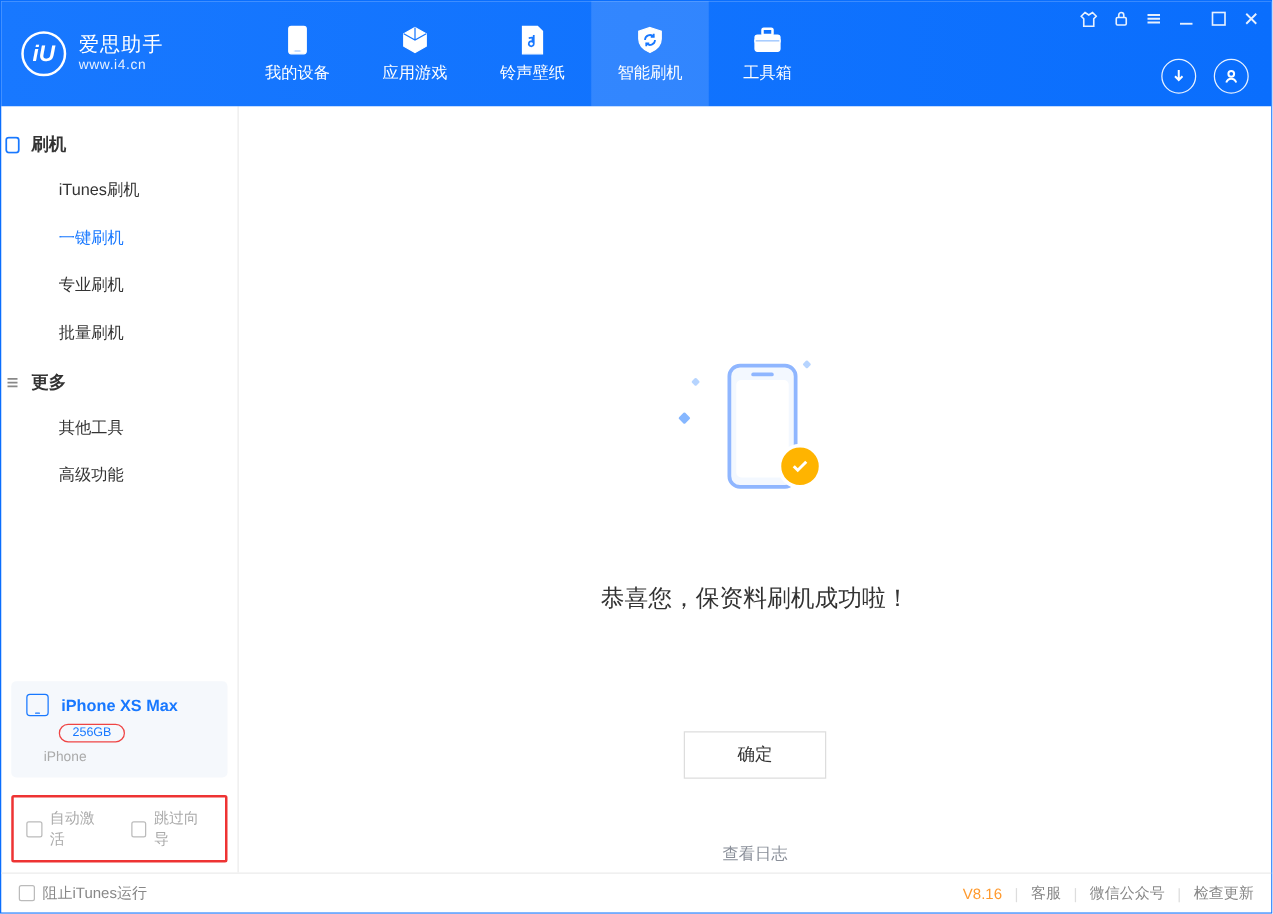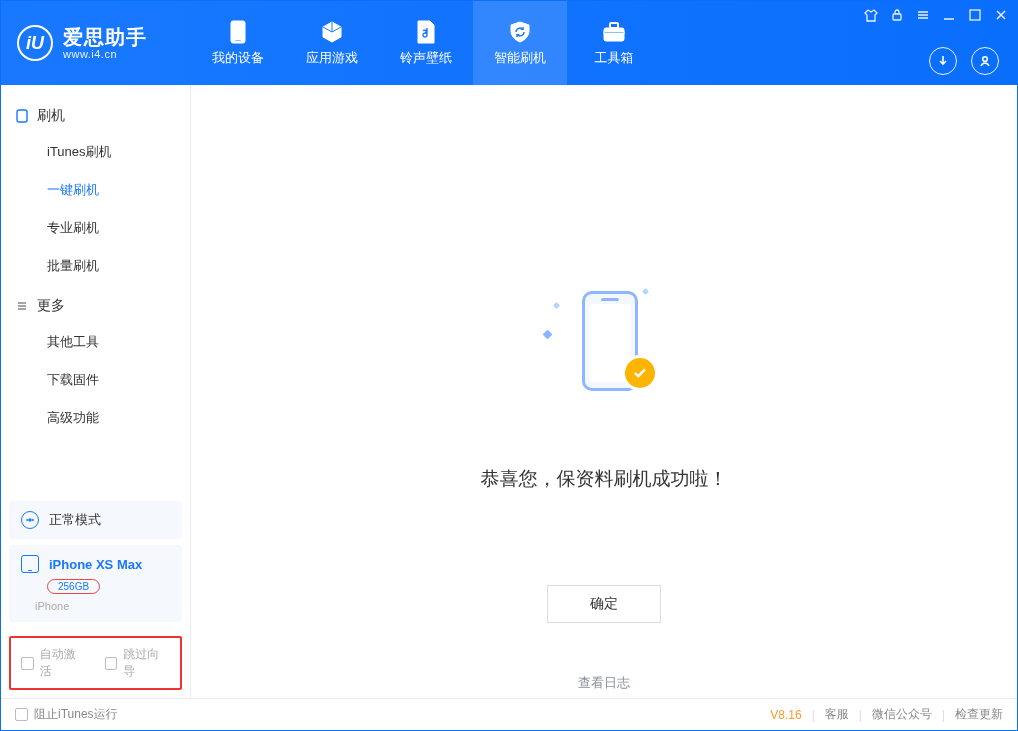--- a/index.html
+++ b/index.html
@@ -3,39 +3,39 @@
 <meta charset="utf-8">
 <style>
 * { margin: 0; padding: 0; box-sizing: border-box; font-family: "Microsoft YaHei", "PingFang SC", sans-serif; }
 body { background: #f5f5f5; display: flex; align-items: flex-start; justify-content: flex-start; }
 .app-window { width: 1018px; height: 731px; background: #fff; border: 1px solid #0a6efd; display: flex; flex-direction: column; }
 
 .titlebar { height: 84px; background: linear-gradient(90deg,#1878ff 0%,#0a6efd 100%); display: flex; align-items: stretch; color: #fff; position: relative; }
 .brand { display: flex; align-items: center; padding: 0 18px 0 16px; gap: 10px; min-width: 190px; }
 .brand-logo { width: 36px; height: 36px; border: 2.4px solid #fff; border-radius: 50%; display: flex; align-items: center; justify-content: center; font-weight: 700; font-size: 18px; font-style: italic; }
 .brand-text { display: flex; flex-direction: column; line-height: 1.1; }
-.brand-title { font-size: 20px; font-weight: 700; letter-spacing: 1px; }
+.brand-title { font-size: 16px; font-weight: 400; letter-spacing: 1px; }
 .brand-sub { font-size: 11px; opacity: .9; letter-spacing: .5px; }
 .nav-tabs { display: flex; align-items: stretch; }
 .nav-tab { width: 94px; display: flex; flex-direction: column; align-items: center; justify-content: center; gap: 4px; font-size: 13px; cursor: pointer; position: relative; }
 .nav-tab.active { background: rgba(255,255,255,.14); align-items: center; }
 .nav-tab-icon { width: 26px; height: 26px; display: flex; align-items: center; justify-content: center; }
 .nav-tab-icon svg { fill: #fff; stroke: #fff; }
 .titlebar-spacer { flex: 1; }
 .title-right { position: absolute; right: 8px; top: 6px; display: flex; gap: 10px; align-items: center; }
 .title-right .mini-icon { width: 16px; height: 16px; opacity: .9; cursor: pointer; display:flex; align-items:center; justify-content:center; }
 .title-right .mini-icon svg { stroke: #fff; fill: none; }
 .title-right-lower { position: absolute; right: 18px; bottom: 10px; display: flex; gap: 14px; }
 .circle-btn { width: 28px; height: 28px; border: 1.6px solid rgba(255,255,255,.9); border-radius: 50%; display: flex; align-items: center; justify-content: center; cursor: pointer; }
 .circle-btn svg { stroke: #fff; fill: none; }
 
 .app-body { flex: 1; display: flex; min-height: 0; }
 .sidebar { width: 190px; border-right: 1px solid #ececec; display: flex; flex-direction: column; }
 .side-scroll { flex: 1; padding-top: 10px; overflow: hidden; }
-.side-group-header { display: flex; align-items: center; gap: 8px; padding: 12px 14px 8px; color: #333; font-size: 14px; font-weight: 400; }
+.side-group-header { display: flex; align-items: center; gap: 8px; padding: 12px 2px 8px; color: #333; font-size: 14px; font-weight: 700; }
 .side-group-header .hicon { width: 14px; height: 14px; display:flex; align-items:center; justify-content:center; }
 .side-item { padding: 10px 10px 10px 46px; font-size: 13px; color: #333; cursor: pointer; }
 .side-item.active { color: #1878ff; }
 .side-bottom { display:flex; flex-direction:column; gap:6px; padding: 0 8px 8px; }
 .mode-card, .device-card { background: #f5f8fc; border-radius: 4px; padding: 10px 12px; display:flex; flex-direction:column; gap:6px; }
 .mode-line { display:flex; align-items:center; gap:10px; font-size:13px; color:#333; }
 .mode-icon { width:18px;height:18px;border:1.5px solid #1878ff;border-radius:50%;display:flex;align-items:center;justify-content:center;}
 .mode-icon::before { content:""; width:6px;height:6px;background:#1878ff;border-radius:50%; box-shadow: 5px 0 0 -1px #1878ff, -5px 0 0 -1px #1878ff; transform: scale(.55);}
 .device-top { display:flex; align-items:center; gap:10px; }
 .device-icon { width:18px;height:18px;border:1.5px solid #1878ff;border-radius:3px; position:relative;}
@@ -203,31 +203,24 @@
 
         <div class="side-group-header">
           <span class="hicon">
               <svg width="12" height="12" viewBox="0 0 12 12" stroke="#888" stroke-width="1.4">
                 <path d="M2 3h8M2 6h8M2 9h8"></path>
               </svg>
             </span>
           <span>更多</span>
         </div>
         <div class="side-item">其他工具</div>
-        <div class="side-item">下载固件</div>
         <div class="side-item">高级功能</div>
       </div>
 
       <div class="side-bottom">
-        <div class="mode-card">
-          <div class="mode-line">
-            <span class="mode-icon"></span>
-            <span>正常模式</span>
-          </div>
-        </div>
         <div class="device-card">
           <div class="device-top">
             <span class="device-icon"></span>
             <span class="device-name">iPhone XS Max</span>
           </div>
           <span class="capacity-pill">256GB</span>
           <span class="device-sub">iPhone</span>
         </div>
       </div>
 

